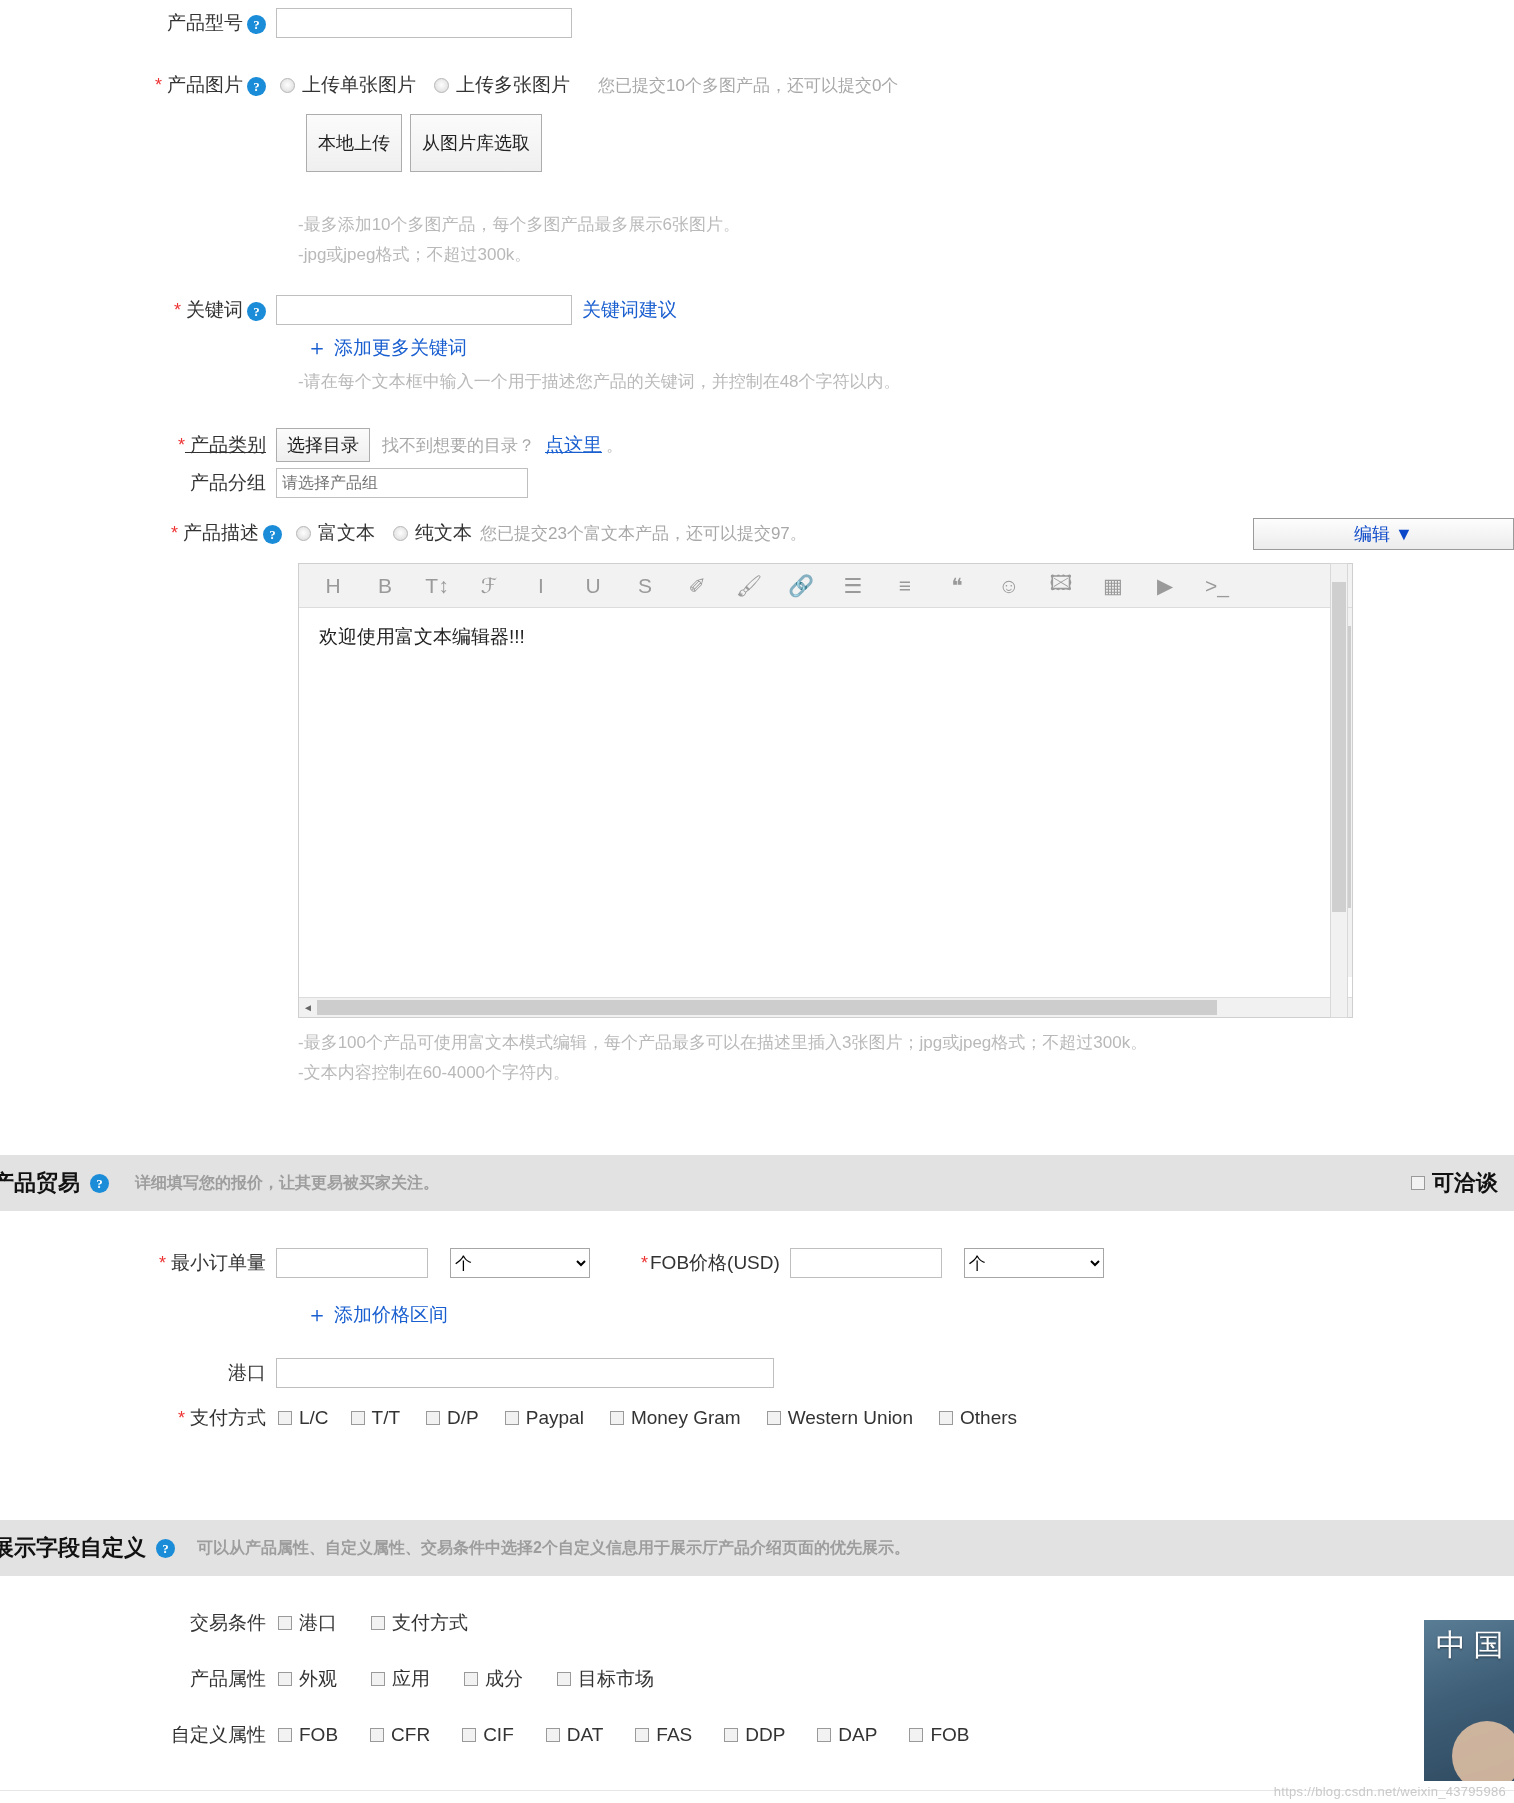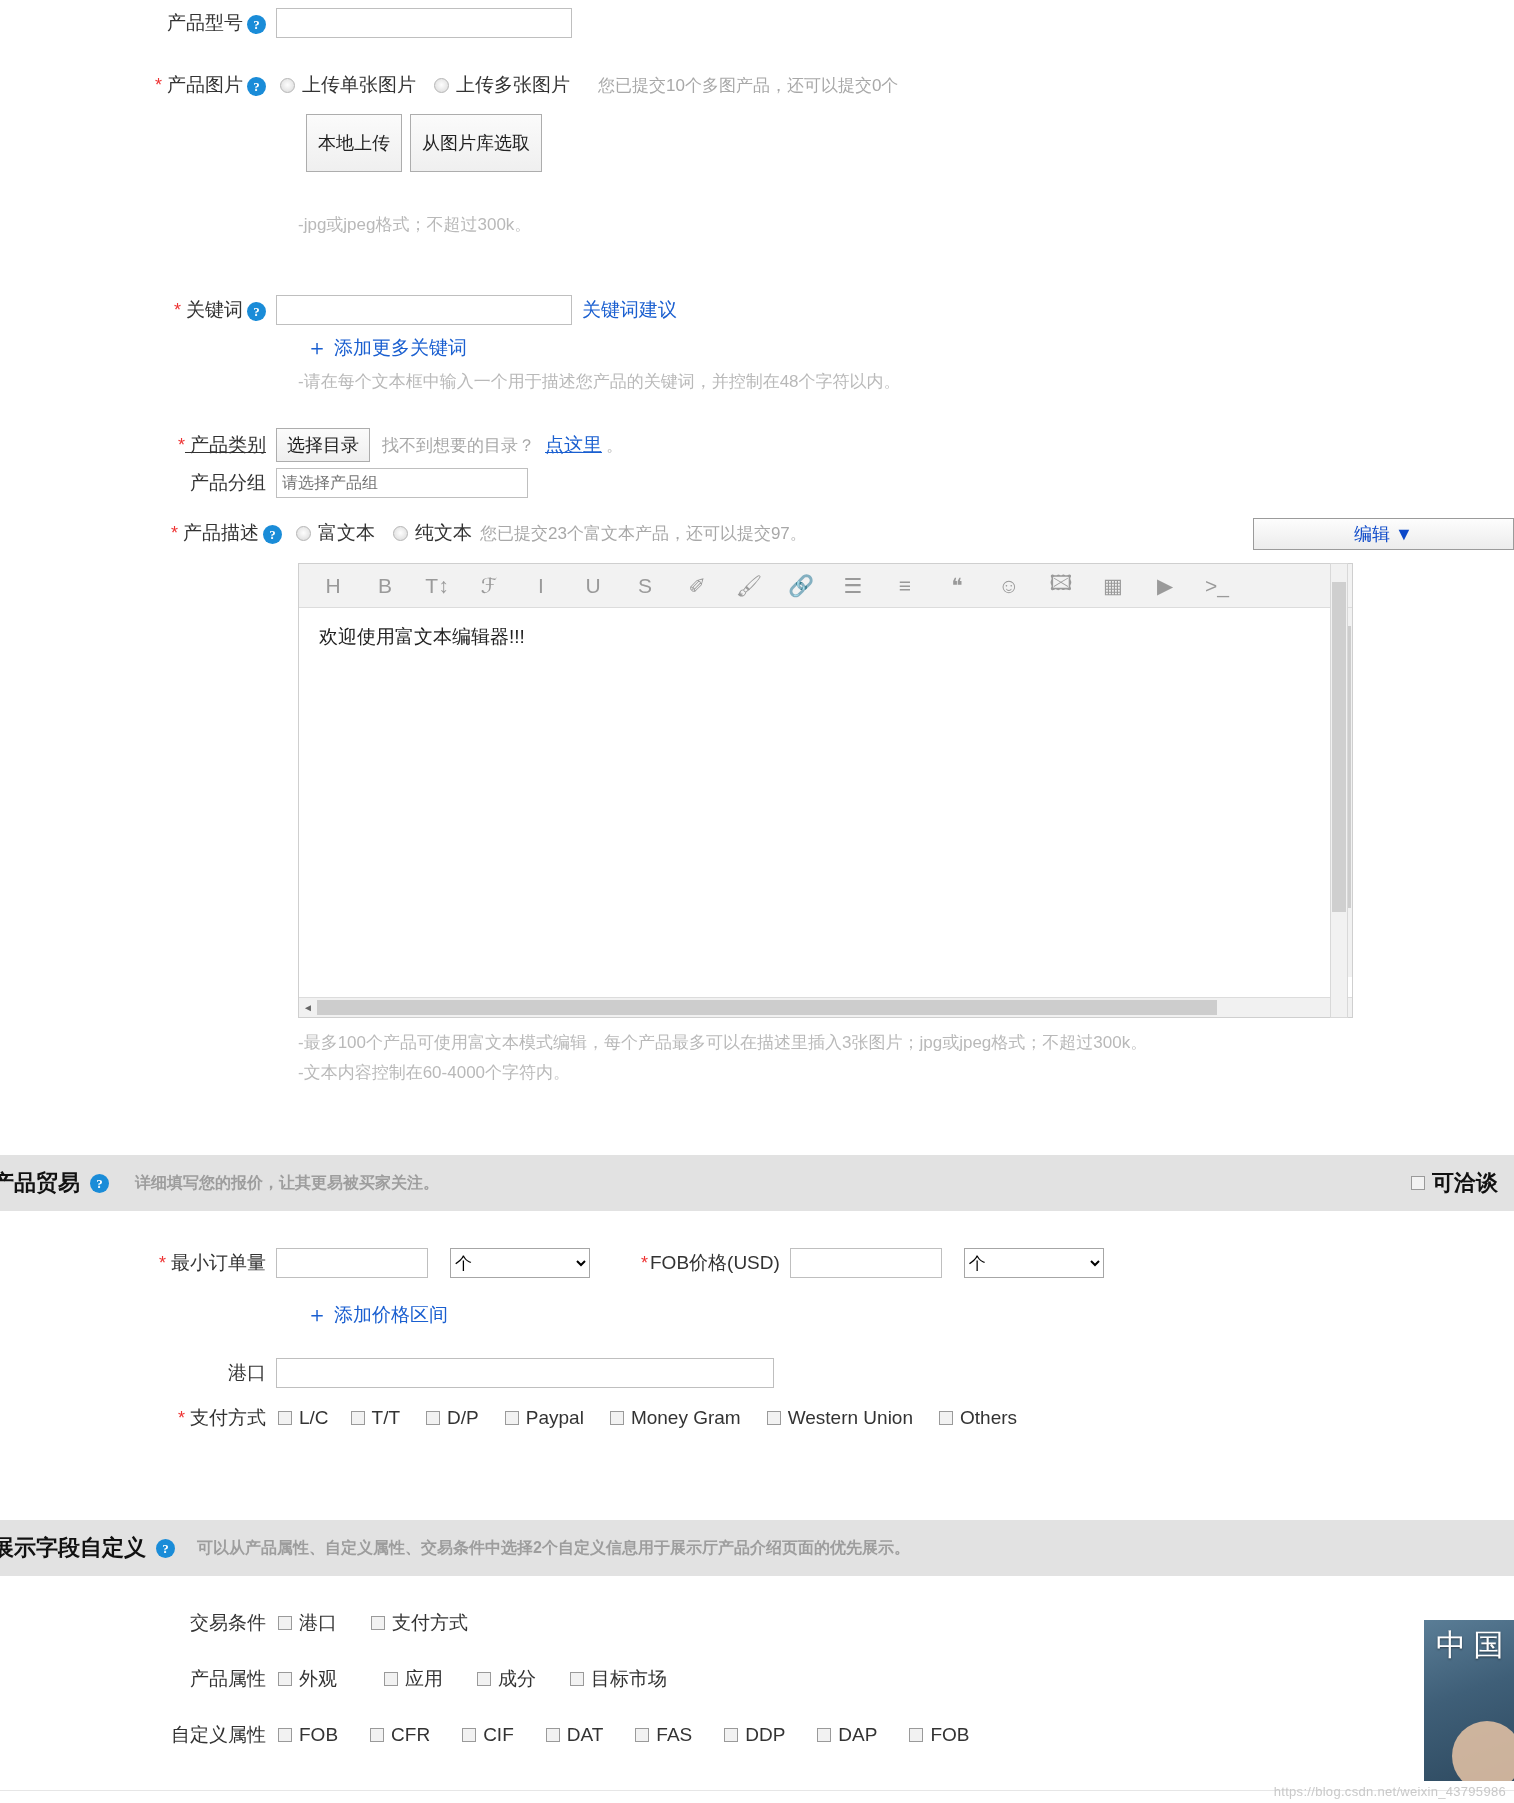--- a/index.html
+++ b/index.html
@@ -173,20 +173,21 @@
       <span class="radio" style="margin-left:18px;"></span>
       <span class="lbl" style="margin-left:7px;">上传多张图片</span>
       <span class="note" style="margin-left:28px;">您已提交10个多图产品，还可以提交0个</span>
     </div>
   </div>
   <div class="row" style="margin-top:16px; padding-left:306px;">
     <button class="btn">本地上传</button>
     <button class="btn" style="margin-left:8px;">从图片库选取</button>
   </div>
   <div style="padding-left:298px; margin-top:38px;">
+    <div class="hint">-最多添加10个多图产品，每个多图产品最多展示6张图片。</div>
     <div class="hint">-jpg或jpeg格式；不超过300k。</div>
   </div>
 </div>
 
 <div style="position:absolute; left:0; top:295px; width:100%;">
   <div class="row">
     <div style="width:266px; text-align:right;">
       <span class="req">*</span>
       <span class="lbl">关键词</span><span class="help">?</span>
     </div>
@@ -375,21 +376,21 @@
         </span>
         <span style="display: flex; align-items: center; margin-right: 34px;">
           <span class="cbx"></span>
           <span class="lbl" style="margin-left: 7px;">支付方式</span>
         </span>
       </div>
     </div>
     <div class="row" style="margin-bottom: 30px;">
       <div style="width: 266px; text-align: right;"><span class="lbl">产品属性</span></div>
       <div style="display: flex; align-items: center; margin-left: 12px;">
-        <span style="display: flex; align-items: center; margin-right: 47px;">
+        <span style="display: flex; align-items: center; margin-right: 34px;">
           <span class="cbx"></span>
           <span class="lbl" style="margin-left: 7px;">外观</span>
         </span>
         <span style="display: flex; align-items: center; margin-right: 34px;">
           <span class="cbx"></span>
           <span class="lbl" style="margin-left: 7px;">应用</span>
         </span>
         <span style="display: flex; align-items: center; margin-right: 34px;">
           <span class="cbx"></span>
           <span class="lbl" style="margin-left: 7px;">成分</span>

